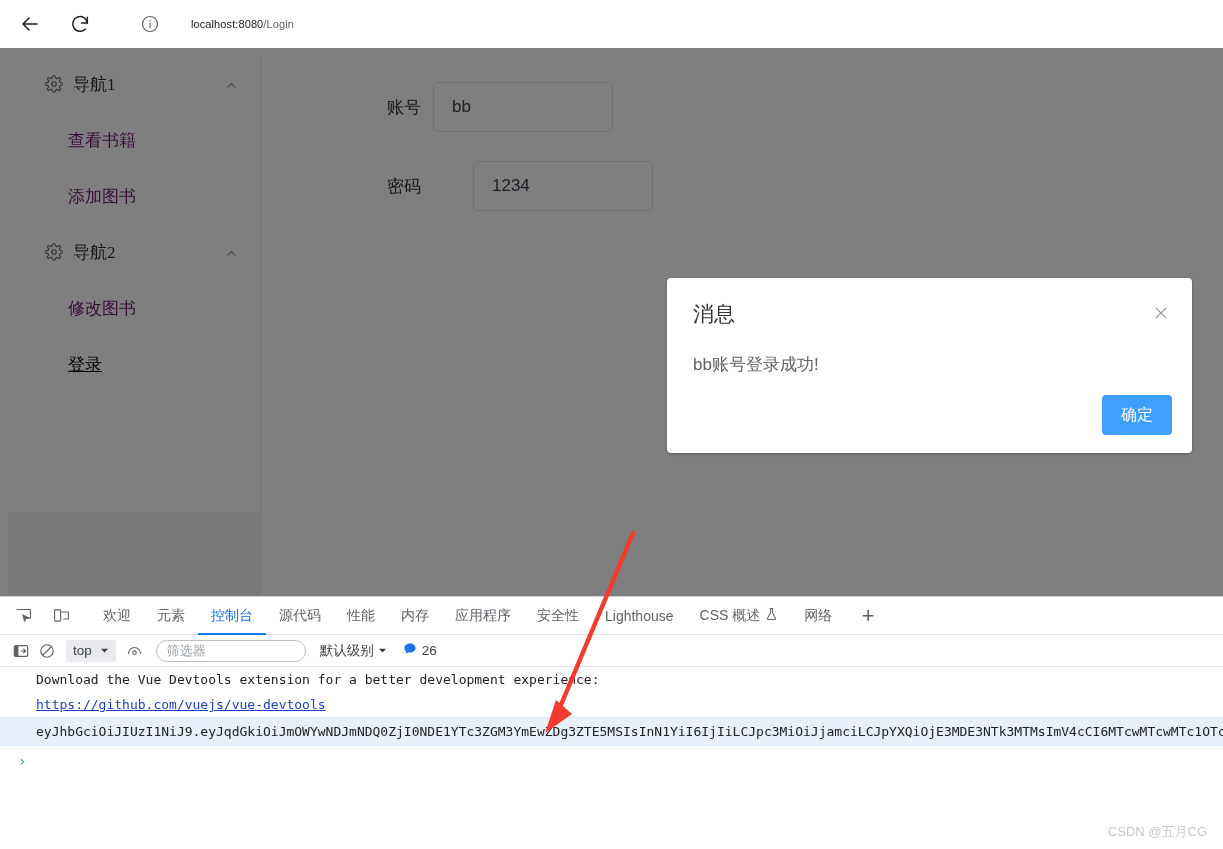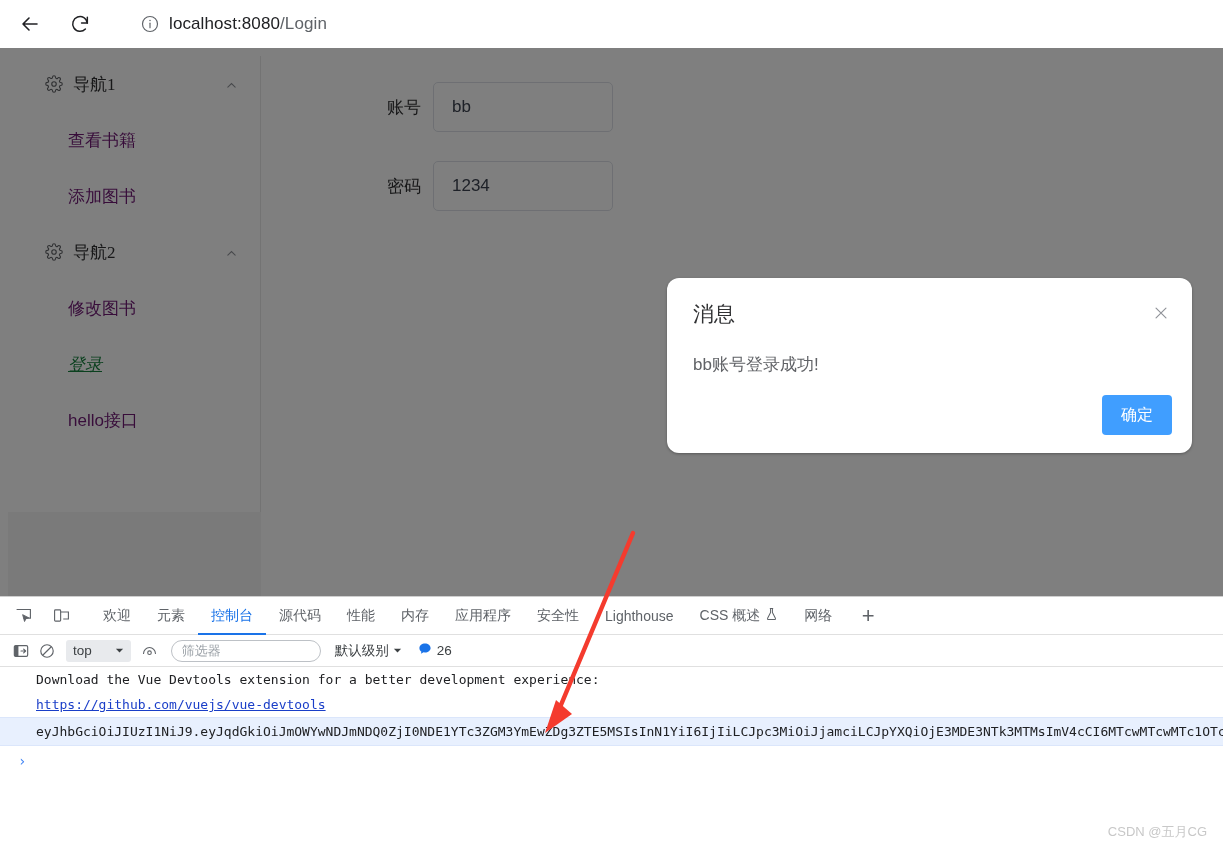--- a/index.html
+++ b/index.html
@@ -29,22 +29,22 @@
     border-radius: 19px 0 0 19px;
     display: flex; align-items: center;
     box-shadow: 0 0 0 0 transparent;
   }
   .omnibox-info {
     width: 28px; height: 28px; margin-left: 18px;
     display: flex; align-items: center; justify-content: center;
     border-radius: 50%; flex: none;
   }
   .omnibox-url {
-    margin-left: 5px;
-    font-size: 17px; color: #5f6368; letter-spacing: 0.1px;
+    margin-left: 27px;
+    font-size: 11px; color: #5f6368; letter-spacing: 0.1px;
     white-space: nowrap;
   }
   .omnibox-url b { color: #202124; font-weight: 400; }
 
   
   .viewport {
     position: absolute; left: 0; top: 48px; width: 1223px; height: 548px;
     background: #ffffff; overflow: hidden;
   }
   
@@ -73,21 +73,21 @@
   .nav-group-label {
     font-size: 17px; color: #303133; flex: 1;
     font-family: Liberation Serif, serif;
   }
   .chev { width: 13px; height: 13px; flex: none; }
   .nav-item {
     height: 56px; display: flex; align-items: center;
     padding-left: 60px; font-size: 17px; color: #701a75;
     cursor: pointer;
   }
-  .nav-item.active { color: #15803d; text-decoration: underline; font-style: italic; }
+  .nav-item.active { color: #000000; text-decoration: underline; }
 
   
   .form-area { position: absolute; left: 261px; top: 0; width: 962px; height: 548px; }
   .form-row { position: absolute; display: flex; align-items: center; }
   .form-label {
     width: 60px; text-align: right; font-size: 17px; color: #303133;
     margin-right: 12px; flex: none;
   }
   .form-input {
     width: 180px; height: 50px;
@@ -104,21 +104,21 @@
     background: #409eff; color: #ffffff;
     border: none; border-radius: 5px;
     font-size: 17px; cursor: pointer;
     font-family: "Liberation Sans","DejaVu Sans",sans-serif;
   }
 
   
   .dialog {
     position: absolute; left: 667px; top: 230px;
     width: 525px; height: 175px;
-    background: #ffffff; border-radius: 12px;
+    background: #ffffff; border-radius: 4px;
     box-shadow: 0 1px 3px rgba(0,0,0,0.3);
     z-index: 60;
   }
   .dialog-title {
     position: absolute; left: 26px; top: 22px;
     font-size: 21px; color: #303133;
   }
   .dialog-close {
     position: absolute; right: 20px; top: 24px;
     width: 22px; height: 22px; cursor: pointer;
@@ -170,21 +170,21 @@
     position: relative; height: 32px; width: 1223px;
     border-bottom: 1px solid #e0e0e0;
     display: flex; align-items: center; padding-left: 8px;
   }
   .tb-icon {
     width: 26px; height: 26px; flex: none;
     display: flex; align-items: center; justify-content: center;
     cursor: pointer; border-radius: 3px;
   }
   .ctx-select {
-    display: flex; align-items: center; gap: 23px;
+    display: flex; align-items: center; gap: 8px;
     height: 22px; padding: 0 7px; margin-left: 6px;
     background: #e8eaed; border-radius: 3px;
     font-size: 13.5px; color: #3c4043; cursor: pointer;
   }
   .filter-input {
     width: 150px; height: 22px; margin-left: 8px;
     border: 1px solid #bdc1c6; border-radius: 11px;
     padding: 4px 10px; font-size: 13px; color: #3c4043;
     font-family: "Liberation Sans","DejaVu Sans",sans-serif;
     outline: none; background: #fff;
@@ -300,31 +300,28 @@
             <path d="M3.5 10L8 5.6 12.5 10"></path>
           </svg>
         </span>
       </div>
       <div class="nav-item">
           <span>修改图书</span>
         </div>
       <div class="nav-item active">
           <span>登录</span>
         </div>
-      <div class="nav-item">
-          <span>hello接口</span>
-        </div>
     </div>
 
     <div class="form-area">
       <div class="form-row" style="left:100px; top:34px;">
         <span class="form-label">账号</span>
         <input class="form-input" value="bb" style="">
       </div>
-      <div class="form-row" style="left:100px; top:113px;">
+      <div class="form-row" style="left:100px; top:113px;gap:40px;">
         <span class="form-label">密码</span>
         <input class="form-input" value="1234" style="">
       </div>
       <button class="submit-btn">提交</button>
     </div>
 
     <div class="backdrop"></div>
 
     <div class="dialog">
       <div class="dialog-title">消息</div>

